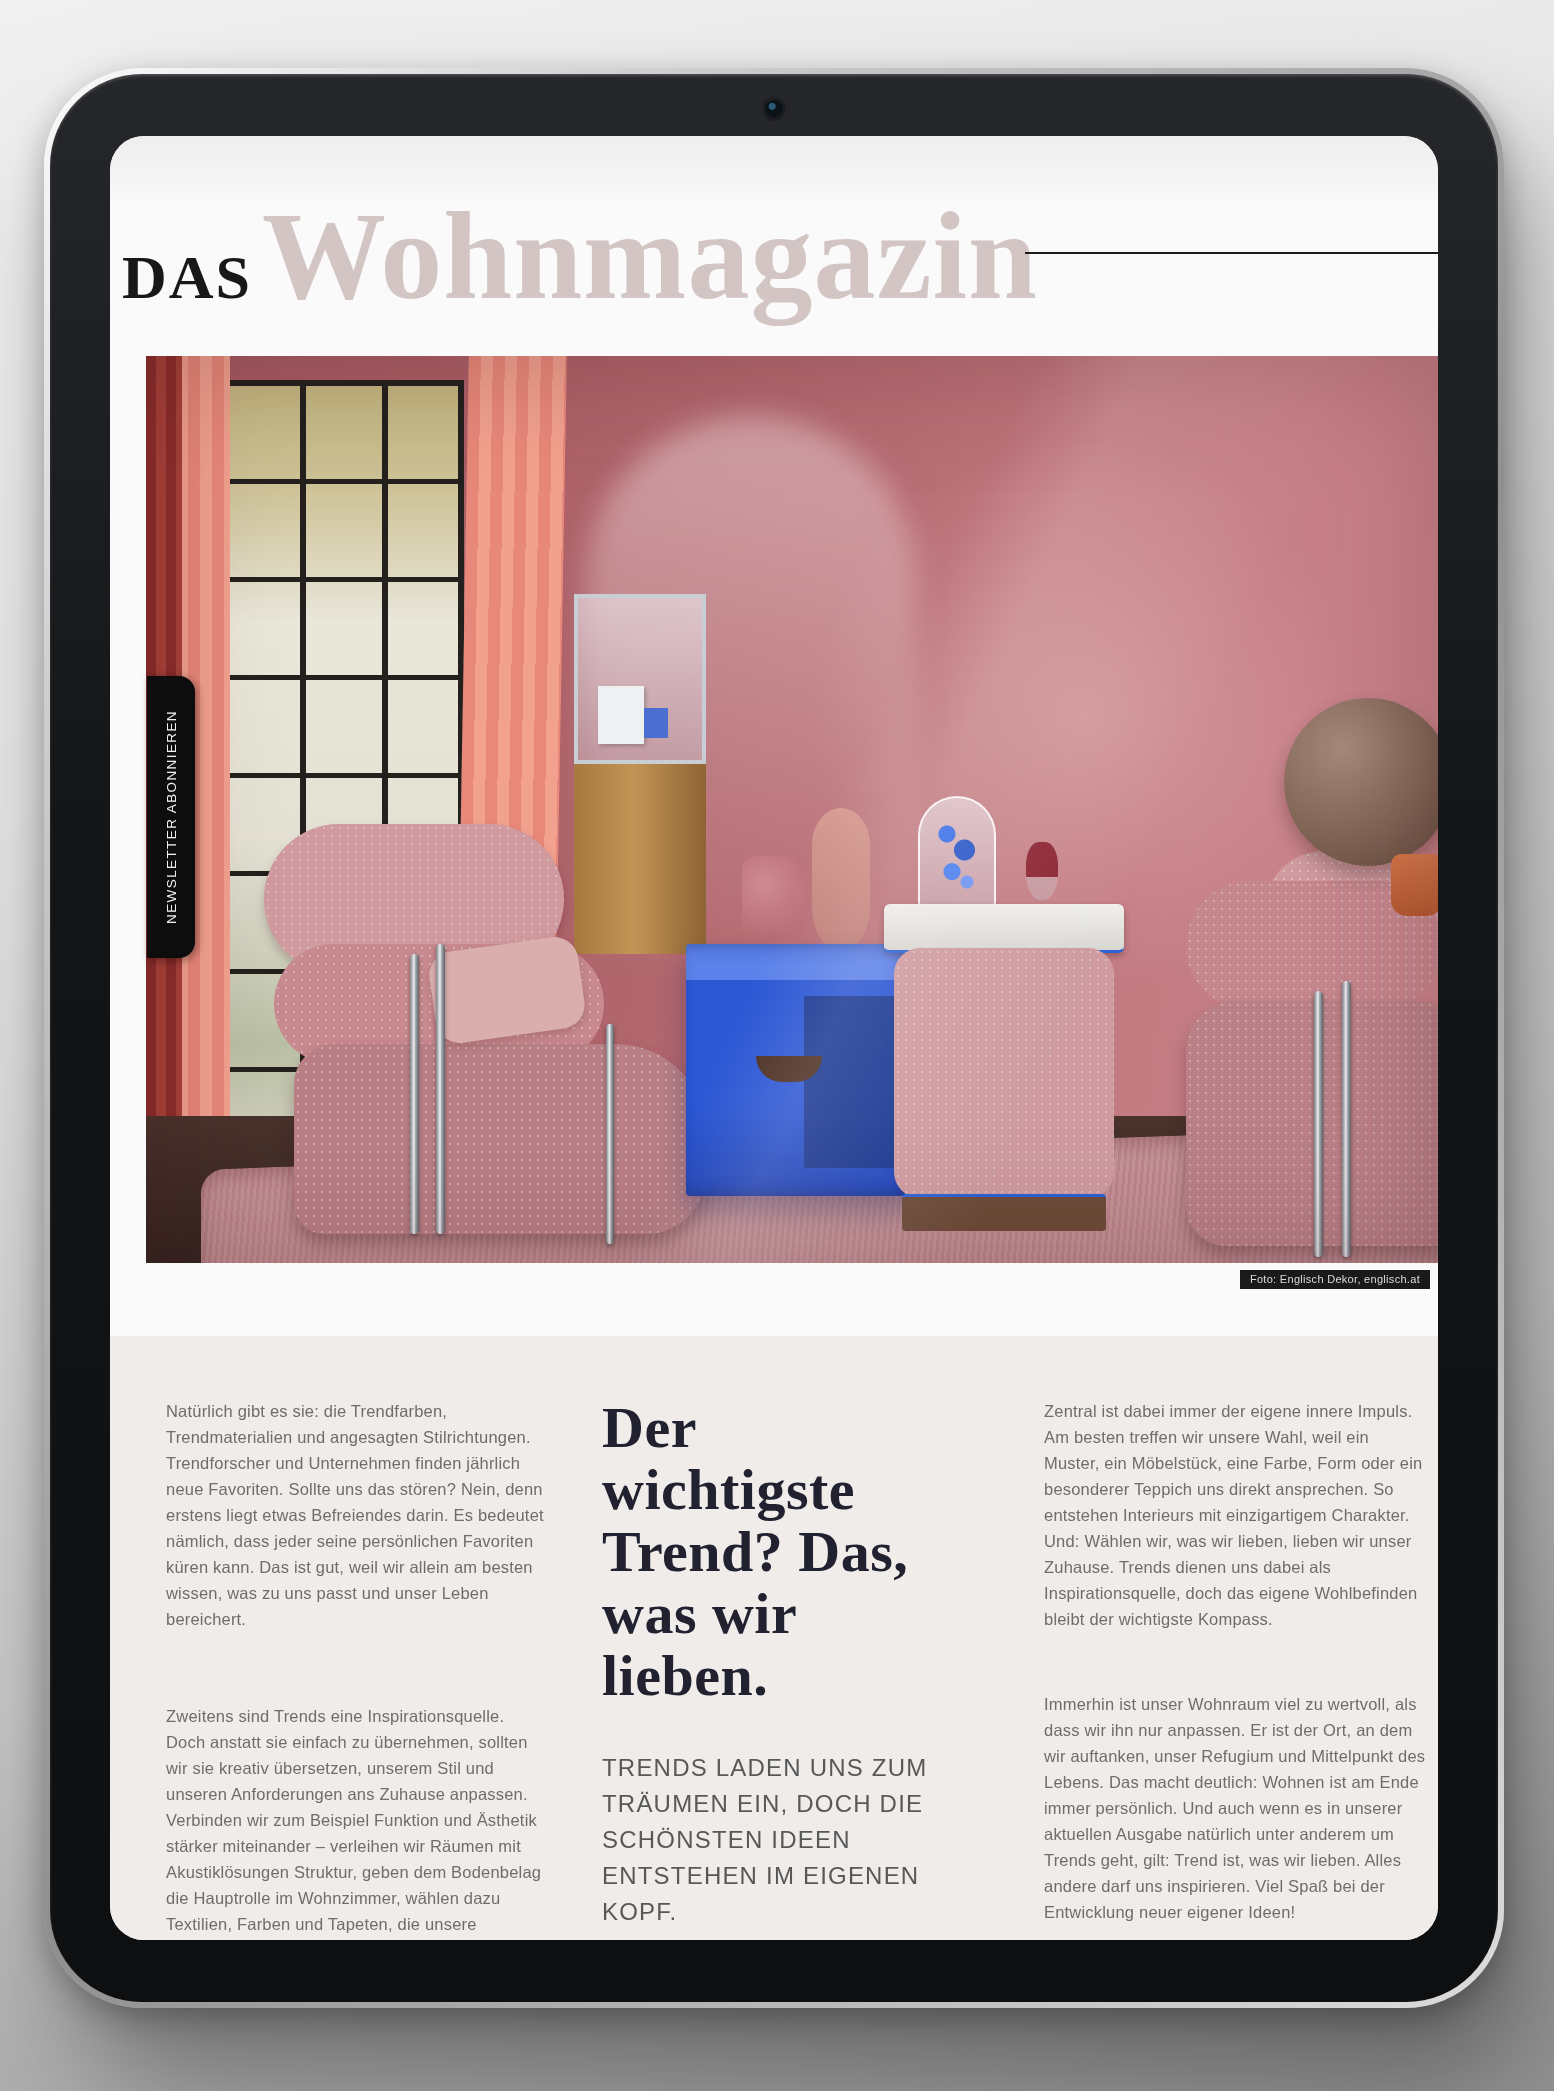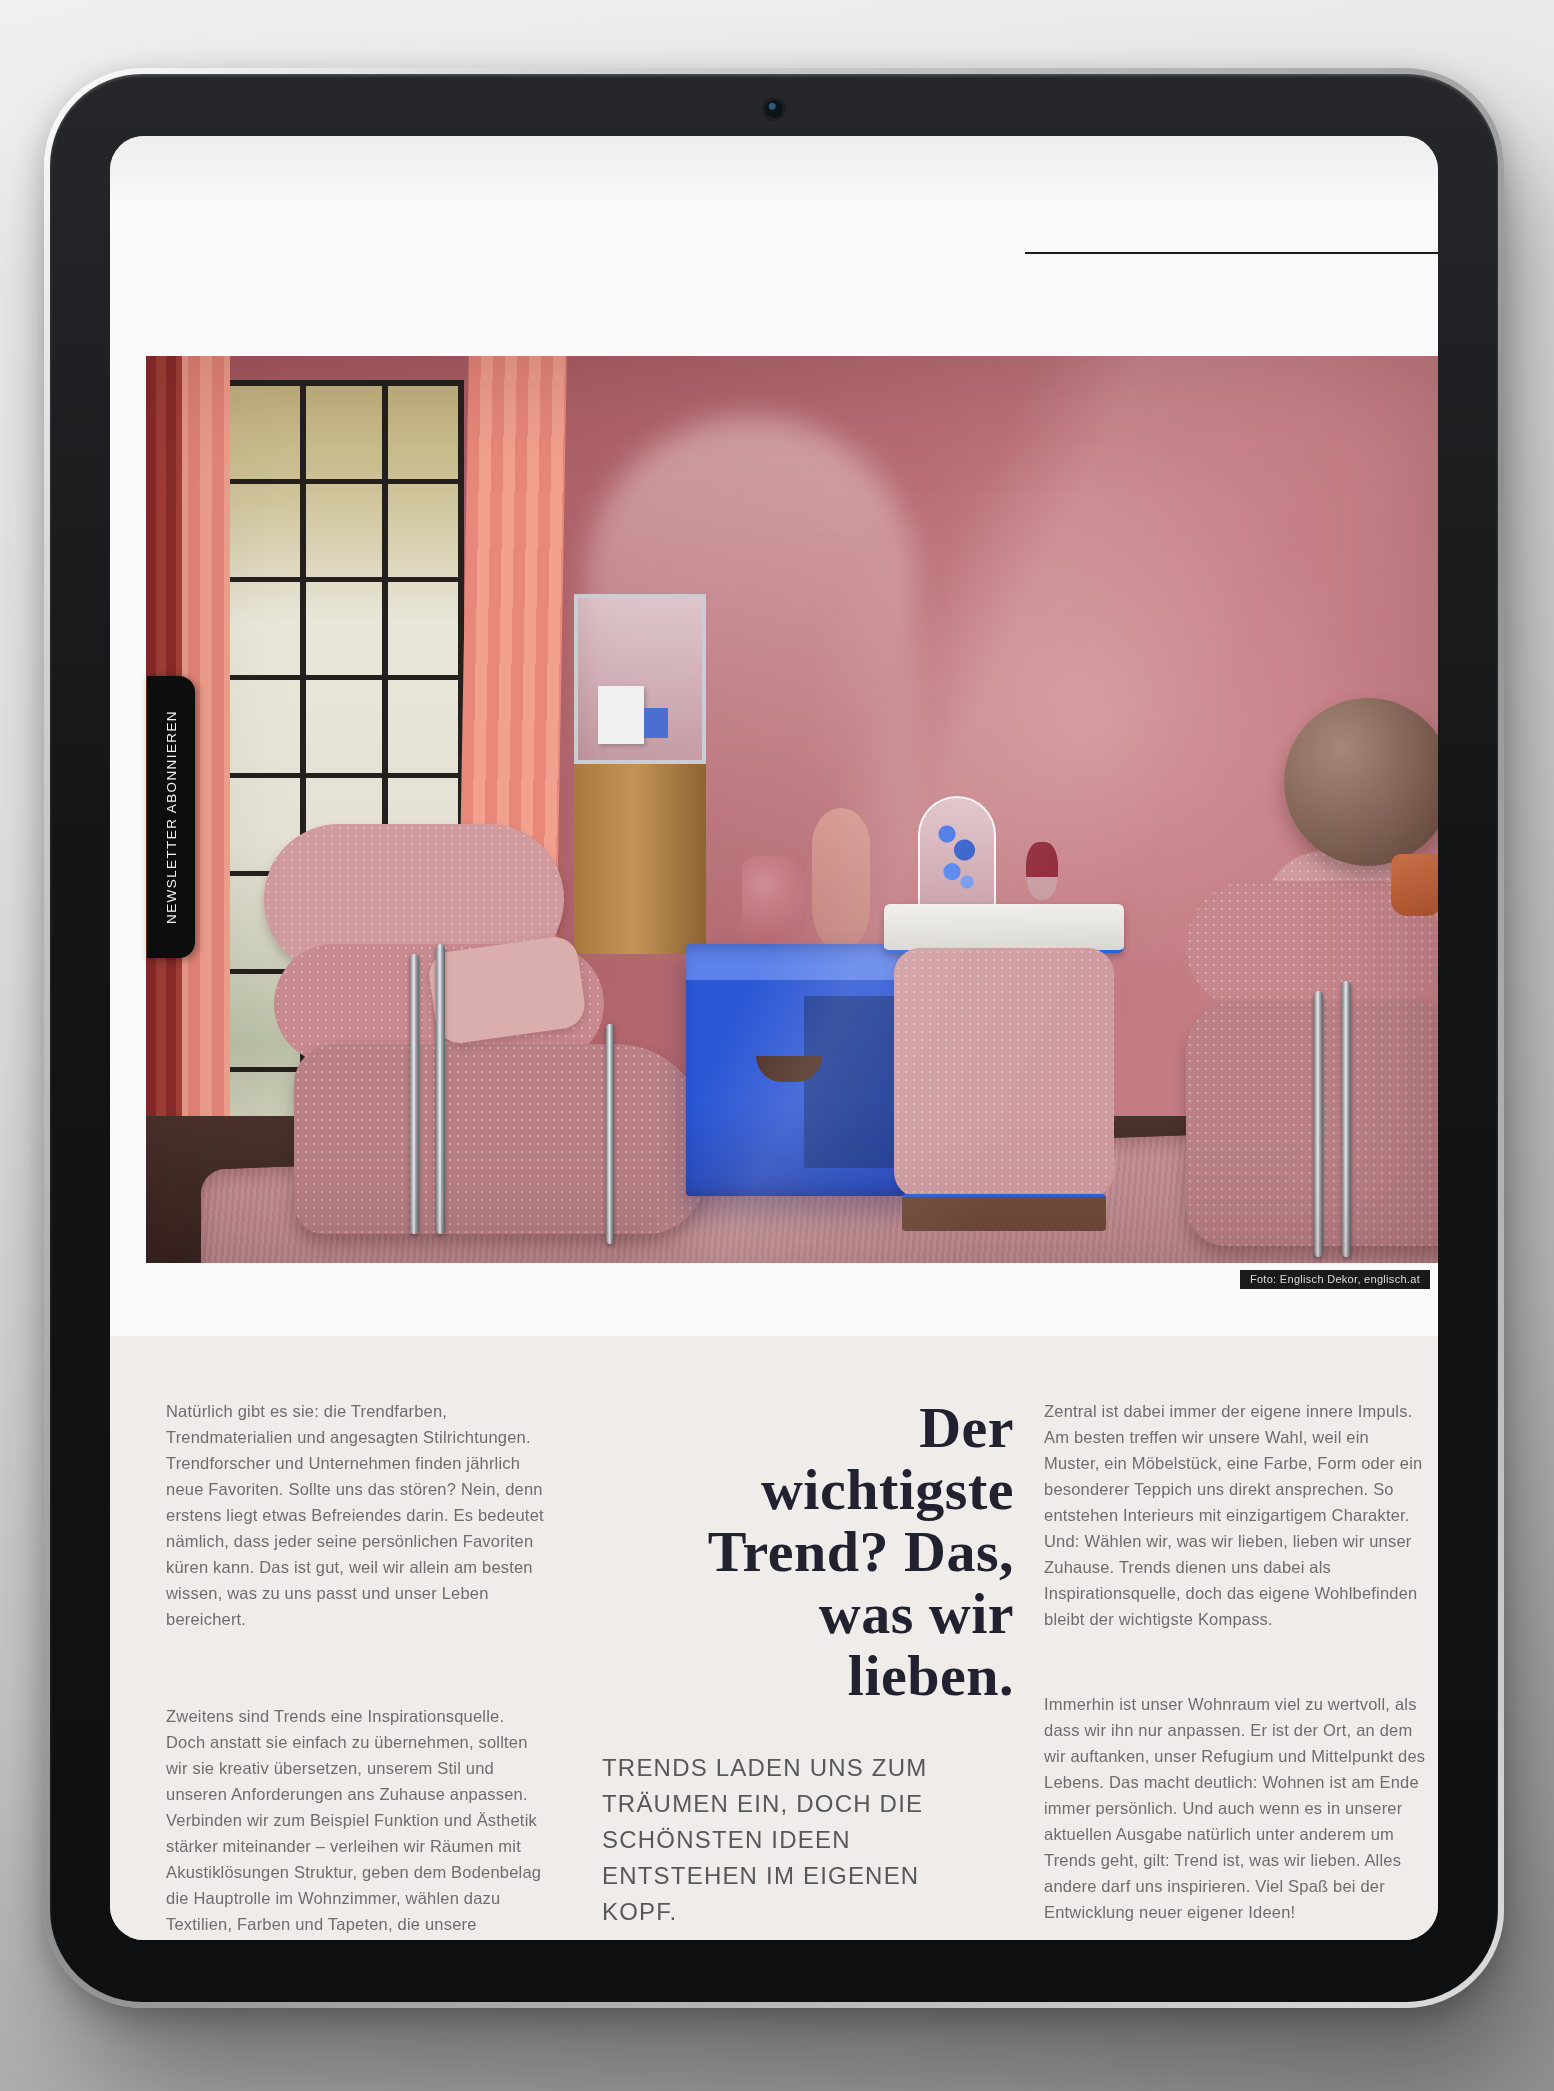--- a/index.html
+++ b/index.html
@@ -136,34 +136,38 @@
   }
   
   .article{position:absolute;left:0;right:0;top:1200px;bottom:0;background:#efecea;overflow:hidden;z-index:2;padding-left:24px;}
   .body-col{position:absolute;font-size:16.5px;line-height:26px;color:#6f6c6c;letter-spacing:.2px;}
   .col1-p1{left:56px;top:45px;width:378px;}
   .col1-p2{left:56px;top:335px;width:378px;margin-top:32px;}
   .col3-p1{left:934px;top:45px;width:384px;}
   .col3-p2{left:934px;top:343px;width:384px;margin-top:12px;}
   .headline{position:absolute;left:492px;top:22px;width:412px;
     font-family:"Liberation Serif",serif;font-weight:700;font-size:58px;line-height:62px;
-    color:#212130;letter-spacing:.5px;white-space:pre-line;text-align:right;}
+    color:#212130;letter-spacing:.5px;white-space:pre-line;}
   .standfirst{position:absolute;left:492px;top:390px;width:382px;
     font-size:24px;line-height:36px;color:#585858;letter-spacing:1.2px;}
 </style>
 </head>
 <body>
 
 <div class="tablet">
   <div class="bezel">
     <div class="camera"></div>
     <div class="screen">
 
       <div class="status-strip"></div>
 
+      <div class="masthead">
+        <span class="das">DAS</span>
+        <span class="wohn">Wohnmagazin</span>
+      </div>
       <div class="masthead-rule"></div>
 
       <div class="hero">
         <div class="abs wall"></div>
         <div class="abs wall-arch"></div>
         <div class="abs wall-glow"></div>
         <div class="abs window">
           <div class="abs window-grid"></div>
         </div>
         <div class="abs curtain curtain-left"></div>

